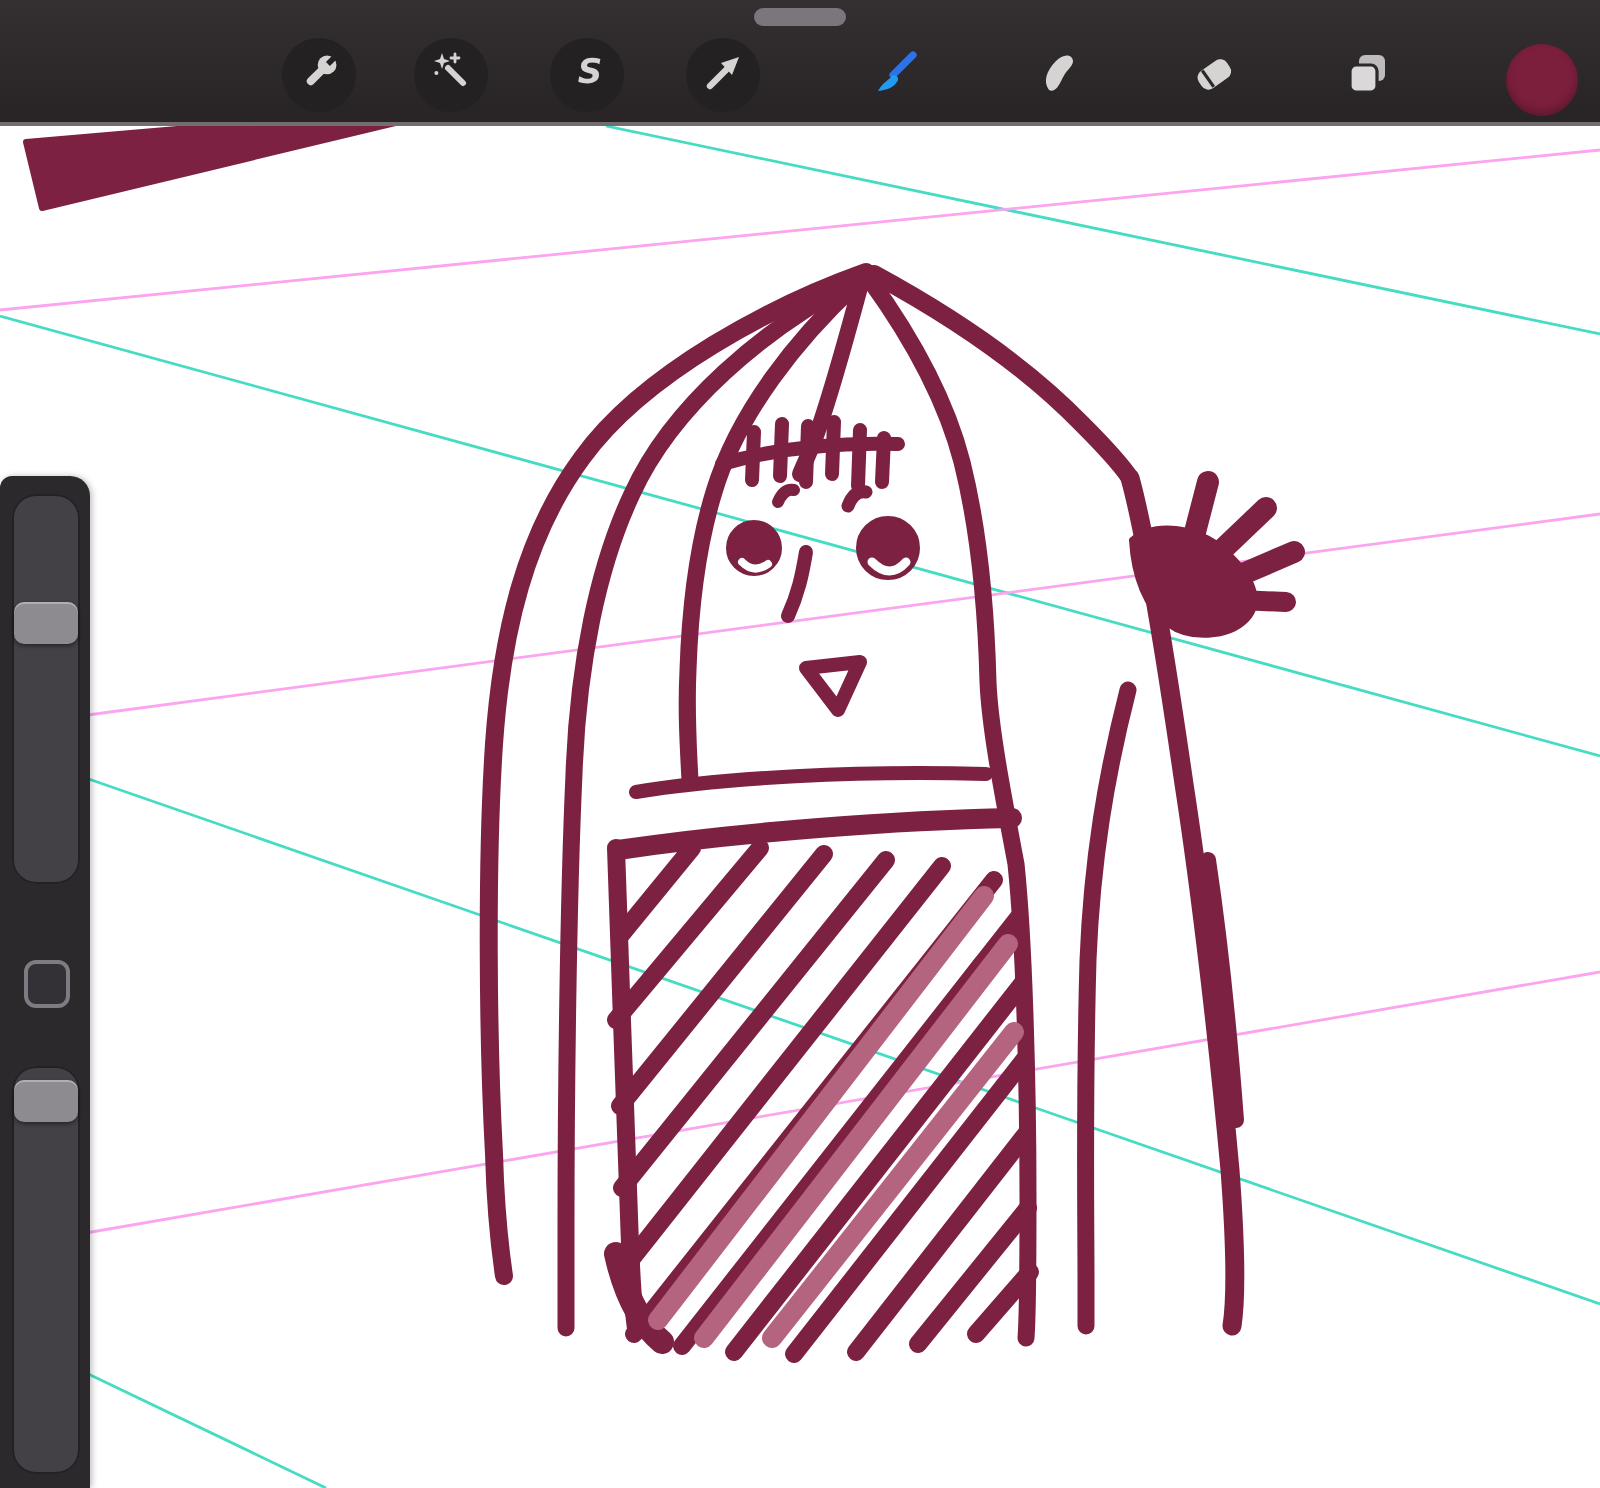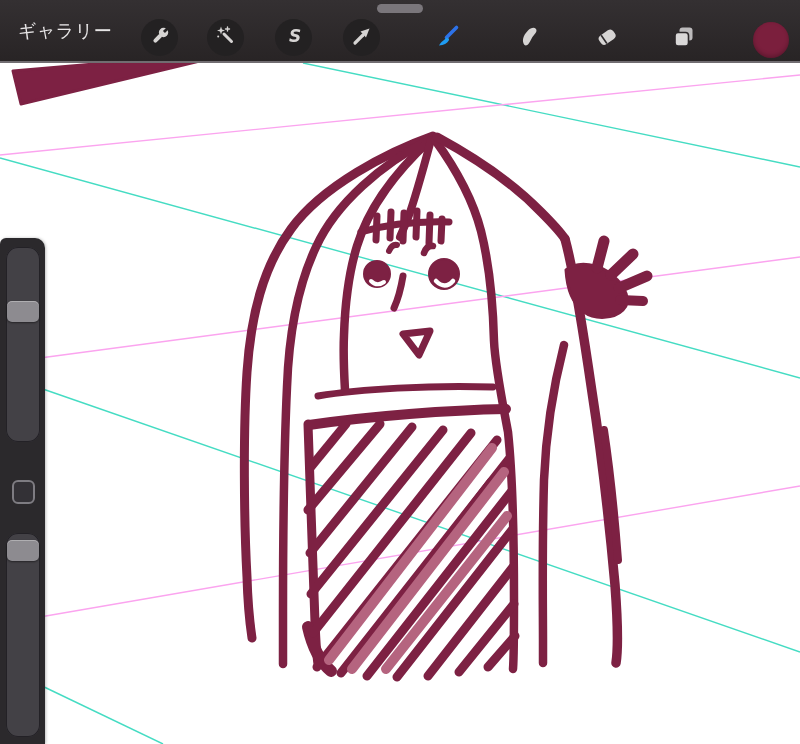--- a/index.html
+++ b/index.html
@@ -120,21 +120,20 @@
         <line x1="452" y1="533" x2="491" y2="482" stroke="#7d2143" stroke-width="9" stroke-linecap="round"></line>
         <line x1="329" y1="660" x2="492" y2="448" stroke="#b5647f" stroke-width="10" stroke-linecap="round"></line>
         <line x1="352" y1="669" x2="504" y2="472" stroke="#b5647f" stroke-width="10" stroke-linecap="round"></line>
         <line x1="386" y1="669" x2="507" y2="516" stroke="#b5647f" stroke-width="10" stroke-linecap="round"></line>
       </svg>
   </div>
 
   <header class="toolbar">
     <div class="home-pill" style="background: rgb(122, 118, 123);"></div>
 
-    <button class="gallery-btn">ギャラリー</button>
 
     <button class="tool-circle" style="left: 141px; color: rgb(214, 212, 211);">
       <span>
         <svg width="22" height="22" viewBox="0 0 22 22">
           <g transform="rotate(45 11 11)">
             <circle cx="11" cy="6" r="4.7" fill="currentColor"></circle>
             <rect x="9" y="9" width="4" height="10.5" rx="2" fill="currentColor"></rect>
             <rect x="9.6" y="-1" width="2.8" height="6.4" fill="#232122"></rect>
           </g>
         </svg>

